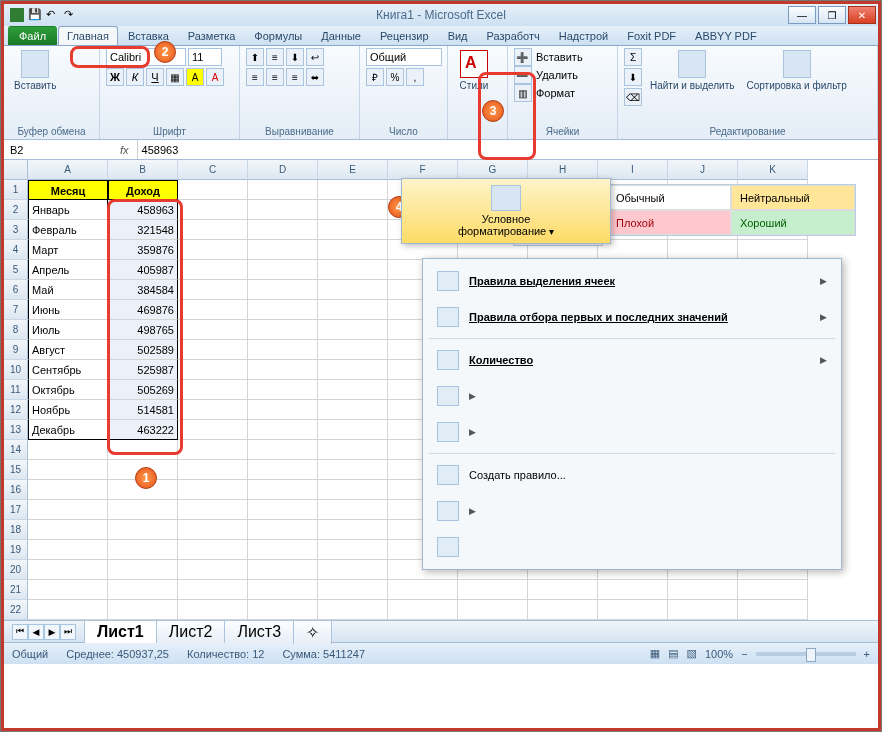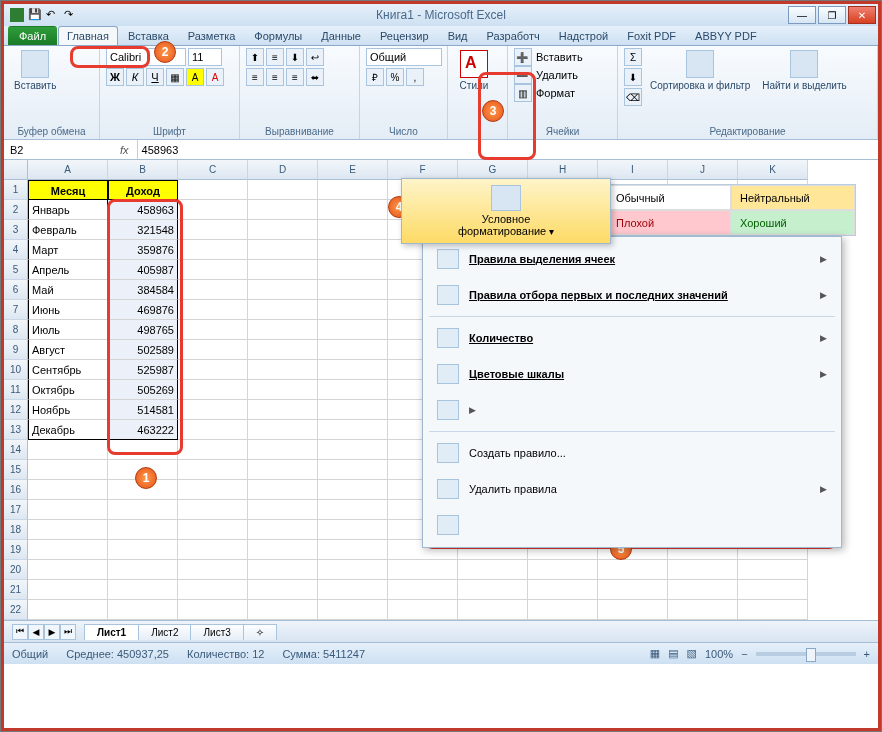--- a/index.html
+++ b/index.html
@@ -45,33 +45,33 @@
 .cell{height:20px;border-right:1px solid #d4d4d4;border-bottom:1px solid #d4d4d4;padding:0 3px;line-height:20px;overflow:hidden;white-space:nowrap}
 .hdr{background:#ffff00;font-weight:bold;text-align:center;border:1px solid #000}
 .datA{border-left:1px solid #000;border-right:1px solid #000;background:#fff}
 .datB{border-right:1px solid #000;text-align:right;background:#fff}
 .lastrow .datA,.lastrow .datB{border-bottom:1px solid #000}
 .sel{background:rgba(180,200,230,.25)}
 .wA{width:80px}.wB{width:70px}.wC{width:70px}.wD{width:70px}.wE{width:70px}.wRest{width:70px}
 .tabs-sheet{height:22px;background:linear-gradient(#eef4fa,#d7e4f1);border-top:1px solid #a5bed8;display:flex;align-items:center;padding-left:8px;gap:0}
 .tabs-sheet .nav{display:flex;gap:0;margin-right:8px}
 .tabs-sheet .nav span{width:16px;height:16px;border:1px solid #a9c4df;background:#f0f6fc;display:flex;align-items:center;justify-content:center;font-size:9px;cursor:pointer}
-.stab{padding:2px 12px;border:1px solid #a9c4df;border-bottom:none;background:linear-gradient(#fdfeff,#e6eef7);font-size:10px;cursor:pointer;margin-right:-1px}
+.stab{padding:2px 12px;border:1px solid #a9c4df;border-bottom:none;background:linear-gradient(#fdfeff,#e6eef7);font-size:16px;cursor:pointer;margin-right:-1px}
 .stab.active{background:#fff;font-weight:bold}
 .status{height:22px;background:linear-gradient(#e6f0fa,#cde0f2);border-top:1px solid #a5bed8;display:flex;align-items:center;padding:0 8px;font-size:10px;color:#3a5a7a;gap:18px}
 .status .right{margin-left:auto;display:flex;align-items:center;gap:8px}
 .status .slider{width:100px;height:4px;background:#b8cde2;position:relative}
 .status .slider::after{content:"";position:absolute;left:50%;top:-4px;width:8px;height:12px;background:#eef4fa;border:1px solid #8aa8c6}
 .callout{position:absolute;border:3px solid #e63b2e;border-radius:8px;pointer-events:none}
 .badge{position:absolute;width:22px;height:22px;border-radius:50%;background:radial-gradient(#ff9a4a,#e6521a);border:1px solid #b03a10;color:#fff;font-weight:bold;display:flex;align-items:center;justify-content:center;font-size:12px}
 .cf-drop{position:absolute;left:397px;top:174px;width:210px;background:#f5f8fb;border:1px solid #9fb7cf;box-shadow:2px 2px 6px rgba(0,0,0,.25);z-index:50}
 .cf-drop .cfbtn{display:flex;flex-direction:column;align-items:center;padding:6px 0;background:linear-gradient(#fef4c9,#fddb66);cursor:pointer}
 .cf-drop .cfbtn .ic{width:30px;height:26px;background:#d8e6f4;border:1px solid #a9c4df;margin-bottom:2px}
 .cf-drop .cfbtn .l{font-size:10px;text-align:center;line-height:1.1}
-.cf-menu{position:absolute;left:418px;top:232px;width:420px;background:#f5f8fb;border:1px solid #9fb7cf;box-shadow:2px 2px 8px rgba(0,0,0,.3);z-index:40;padding:4px 0}
+.cf-menu{position:absolute;left:418px;top:254px;width:420px;background:#f5f8fb;border:1px solid #9fb7cf;box-shadow:2px 2px 8px rgba(0,0,0,.3);z-index:40;padding:4px 0}
 .cf-menu .mi{display:flex;align-items:center;padding:8px 14px;gap:10px;cursor:pointer}
 .cf-menu .mi .mic{width:22px;height:20px;background:#e0ecf6;border:1px solid #a9c4df}
 .cf-menu .mi .ml{flex:1}
 .cf-menu .mi .arr{font-size:9px;color:#555}
 .cf-menu hr{border:none;border-top:1px solid #cad9e8;margin:3px 6px}
 .styles-panel{position:absolute;left:602px;top:180px;width:250px;height:52px;background:#fff;border:1px solid #b8cde2;z-index:30;display:grid;grid-template-columns:1fr 1fr;grid-template-rows:1fr 1fr}
 .styles-panel div{border:1px solid #ddd;display:flex;align-items:center;padding:0 8px;font-size:11px}
 .sp-norm{background:#fff}.sp-neut{background:#ffe699}.sp-bad{background:#ffc7ce;color:#9c0006}.sp-good{background:#c6efce;color:#006100}
 .fmt-table{position:absolute;left:509px;top:180px;width:90px;background:#f5f8fb;border:1px solid #b8cde2;z-index:30;display:flex;flex-direction:column;align-items:center;padding:4px}
 .fmt-table .ic{width:30px;height:26px;background:#d8e6f4;border:1px solid #a9c4df;margin-bottom:2px}
@@ -219,25 +219,25 @@
             </div>
             <div class="row">
               <span class="smbtn">⬇</span>
             </div>
             <div class="row">
               <span class="smbtn">⌫</span>
             </div>
           </div>
       <div class="bigbtn">
             <div class="ic"></div>
-            <div class="lbl">Сортировка и фильтр</div>
+            <div class="lbl">Найти и выделить</div>
           </div>
       <div class="bigbtn">
             <div class="ic"></div>
-            <div class="lbl">Найти и выделить</div>
+            <div class="lbl">Сортировка и фильтр</div>
           </div>
     </div>
     <div class="ghead">Редактирование</div>
   </div>
 </div>
 
 <div class="fmla">
   <input class="nb" value="B2" style="">
   <span class="fx">fx</span>
   <div class="fv">458963</div>
@@ -603,35 +603,33 @@
         <div class="arr">▶</div>
       </div>
   <hr>
   <div class="mi">
         <div class="mic"></div>
         <div class="ml"><b class="u">Количество</b></div>
         <div class="arr">▶</div>
       </div>
   <div class="mi">
         <div class="mic"></div>
-        <div class="ml"><b class="u">Цветовые шкалы</b></div>
         <div class="arr">▶</div>
       </div>
   <div class="mi">
         <div class="mic"></div>
         <div class="arr">▶</div>
       </div>
   <hr>
   <div class="mi">
         <div class="mic"></div>
         <div class="ml">Создать правило...</div>
       </div>
   <div class="mi">
         <div class="mic"></div>
-        <div class="ml">Удалить правила</div>
         <div class="arr">▶</div>
       </div>
   <div class="mi">
         <div class="mic"></div>
       </div>
 </div>
 
 <div class="tabs-sheet">
   <div class="nav">
         <span>⏮</span>

